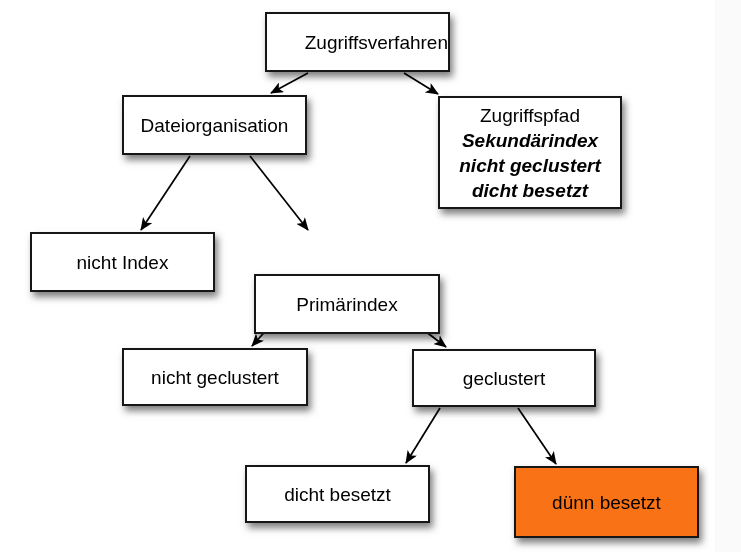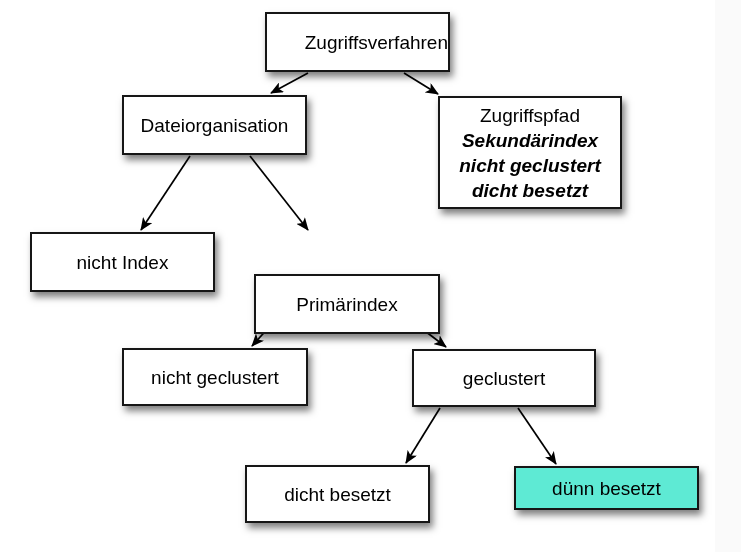--- a/index.html
+++ b/index.html
@@ -85,18 +85,18 @@
       </div>
       <div class="node" style="left: 122px; top: 348px; width: 186px; height: 58px; background: rgb(255, 255, 255); border-color: rgb(22, 22, 22);">
         <div class="node-line">nicht geclustert</div>
       </div>
       <div class="node" style="left: 396px; top: 349px; width: 184px; height: 58px; background: rgb(255, 255, 255); border-color: rgb(22, 22, 22); margin-left: 16px;">
         <div class="node-line">geclustert</div>
       </div>
       <div class="node" style="left: 245px; top: 465px; width: 185px; height: 58px; background: rgb(255, 255, 255); border-color: rgb(22, 22, 22);">
         <div class="node-line">dicht besetzt</div>
       </div>
-      <div class="node" style="left: 514px; top: 466px; width: 185px; height: 44px; background: #5eead4; border-color: rgb(22, 22, 22); text-align: right;">
+      <div class="node" style="left: 514px; top: 466px; width: 185px; height: 72px; background: #f97316; border-color: rgb(22, 22, 22); text-align: right;">
         <div class="node-line">dünn besetzt</div>
       </div>
     </div>
   <div class="right-strip" style="left: 715px; width: 26px; background: rgb(250, 250, 250);"></div>
 </div>
 
 </body></html>

